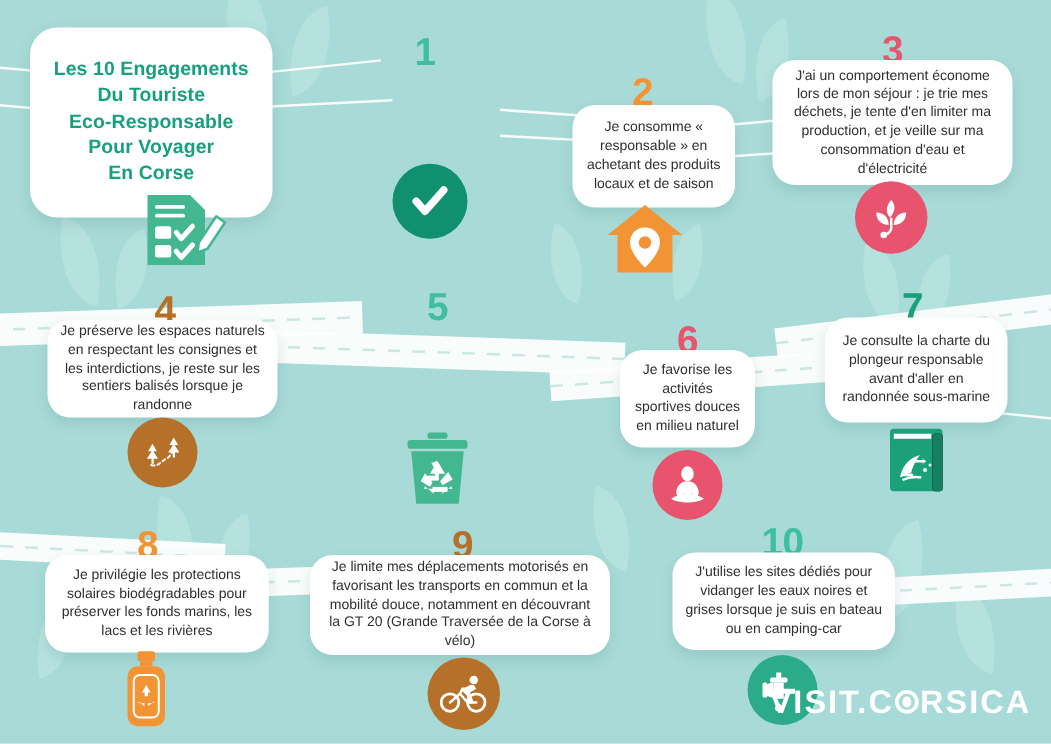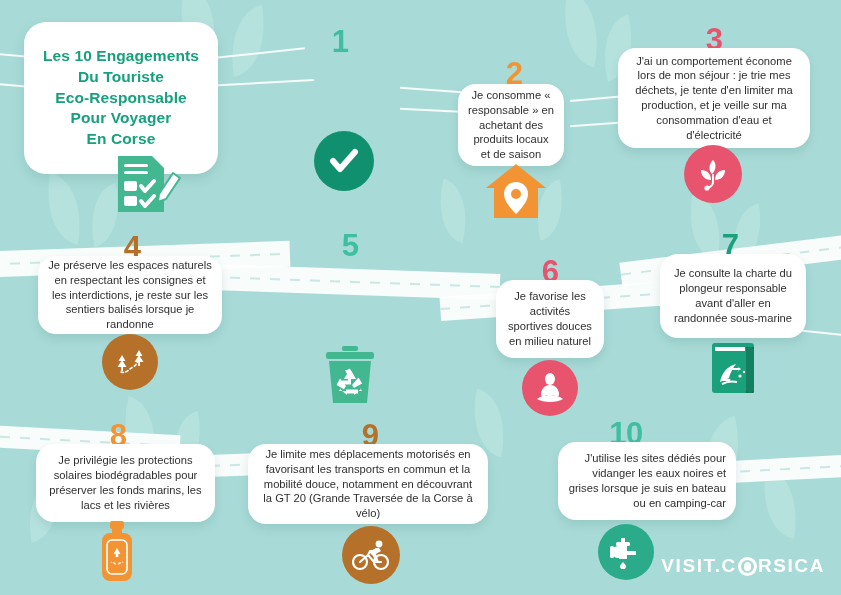--- a/index.html
+++ b/index.html
@@ -92,21 +92,21 @@
     color: #17a07d;
     text-align: center;
     letter-spacing: .1px;
   }
   
   #logo {
     position: absolute;
     right: 16px; bottom: 18px;
     display: flex; align-items: center;
     color: #ffffff;
-    font-size: 19px;
+    font-size: 26px;
     font-weight: bold;
     letter-spacing: 1.6px;
   }
   #logo .dot-o {
     position: relative;
     display: inline-block;
     width: 19px; height: 19px;
     border-radius: 50%;
     border: 3px solid #fff;
     margin: 0 1px;
@@ -203,21 +203,21 @@
   </div>
 
   <div class="num" style="left:292px;top:26px;width:96px;color:#3fbfa0;">1</div>
   <div class="icon-badge" style="left:314px;top:131px;width:60px;height:60px;background:#10906f;">
     <svg width="34" height="34" viewBox="0 0 34 34">
       <path d="M6 17 l7 8 l15 -17" stroke="#fff" stroke-width="6" fill="none" stroke-linecap="round" stroke-linejoin="round"></path>
     </svg>
   </div>
 
   <div class="num" style="left:466px;top:58px;width:96px;color:#f29434;">2</div>
-  <div class="card" style="left:458px;top:84px;width:106px;height:82px;">
+  <div class="card" style="left:458px;top:84px;width:130px;height:82px;">
     <p>Je consomme « responsable » en achetant des produits locaux et de saison</p>
   </div>
   <div class="icon-plain" style="left:482px;top:160px;width:68px;height:62px;">
     <svg width="68" height="62" viewBox="0 0 68 62">
       <path d="M34 4 L64 28 H56 V58 H12 V28 H4 Z" fill="#f29434"></path>
       <path d="M34 22 c-7 0 -12 5 -12 12 c0 9 12 20 12 20 s12 -11 12 -20 c0 -7 -5 -12 -12 -12 z" fill="#fff"></path>
       <circle cx="34" cy="34" r="5" fill="#f29434"></circle>
     </svg>
   </div>
 
@@ -325,21 +325,21 @@
       <circle cx="27" cy="5" r="3.4" fill="#fff"></circle>
       <path d="M24 9 l-7 4 l4 4 l3 7 l3 -1 l-3 -8 l5 -3 l-2 -3 z" fill="#fff"></path>
       <circle cx="8" cy="23" r="7" fill="none" stroke="#fff" stroke-width="2.2"></circle>
       <circle cx="29" cy="23" r="7" fill="none" stroke="#fff" stroke-width="2.2"></circle>
       <path d="M8 23 l8 -7 l6 7 l7 0" stroke="#fff" stroke-width="2" fill="none" stroke-linecap="round" stroke-linejoin="round"></path>
       <path d="M16 16 l2 -4 h5" stroke="#fff" stroke-width="2" fill="none" stroke-linecap="round"></path>
     </svg>
   </div>
 
   <div class="num" style="left:578px;top:418px;width:96px;color:#3fbfa0;">10</div>
-  <div class="card" style="left:558px;top:442px;width:178px;height:78px;text-align:right;">
+  <div class="card" style="left:538px;top:442px;width:178px;height:78px;">
     <p>J'utilise les sites dédiés pour vidanger les eaux noires et grises lorsque je suis en bateau ou en camping-car</p>
   </div>
   <div class="icon-badge" style="left:598px;top:524px;width:56px;height:56px;background:#2bab8a;">
     <svg width="36" height="34" viewBox="0 0 36 34">
       <rect x="13" y="3" width="4" height="5" fill="#fff"></rect>
       <rect x="8" y="7" width="14" height="4" rx="1.5" fill="#fff"></rect>
       <path d="M11 11 h8 v5 h9 v4 h-9 v4 h-8 z" fill="#fff"></path>
       <path d="M4 17 c0 -4 3 -6 7 -6 v12 c-4 0 -7 -2 -7 -6 z" fill="#fff"></path>
       <rect x="2" y="11" width="4" height="12" rx="1.5" fill="#fff"></rect>
       <path d="M15 27 c2 2 3 3.4 3 4.6 c0 1.6 -1.4 2.8 -3 2.8 c-1.6 0 -3 -1.2 -3 -2.8 c0 -1.2 1 -2.6 3 -4.6 z" fill="#fff"></path>

